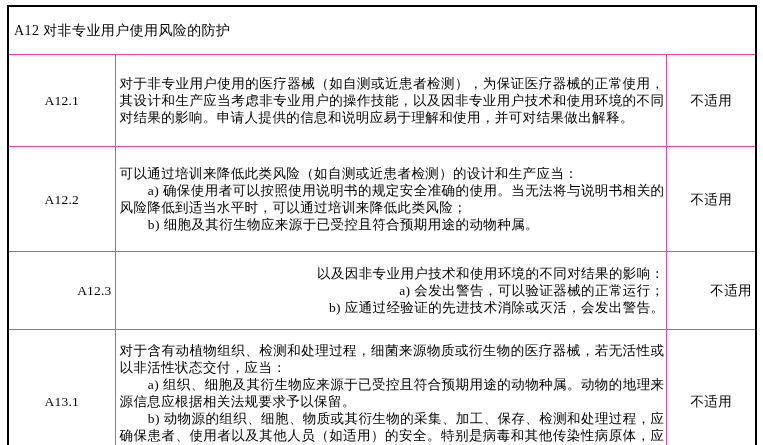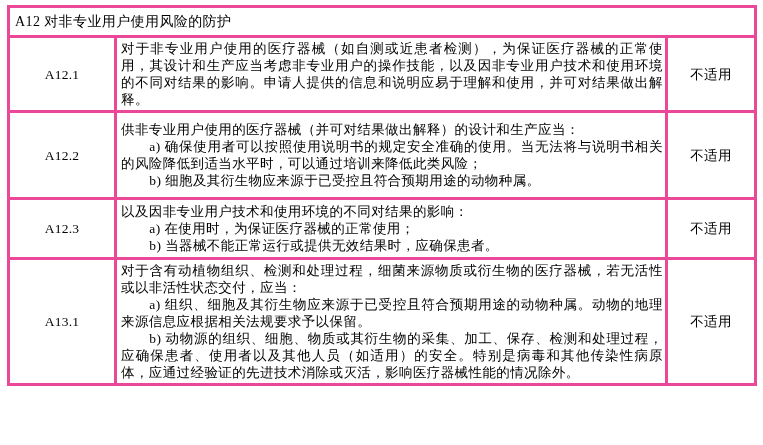--- a/index.html
+++ b/index.html
@@ -16,26 +16,26 @@
     border-collapse: collapse;
     table-layout: fixed;
     width: 750px;
     margin: 5px 0 0 7px;
     border: 2px solid #000000;
   }
   col.col-clause  { width: 107px; }
   col.col-req     { width: auto;  }
   col.col-verdict { width: 89px;  }
   td {
-    border: 3px solid #ec4899;
+    border: 1px solid #ec4899;
     font-size: 13.5px;
     line-height: 17px;
     letter-spacing: 0.4px;
     vertical-align: middle;
-    padding: 2px 3px;
+    padding: 12px 3px;
   }
   td.section-cell {
     text-align: left;
     padding-left: 5px;
     font-size: 14px;
   }
   td.clause-cell {
     text-align: center;
     letter-spacing: 0.2px;
   }
@@ -52,21 +52,21 @@
     margin: 0;
     text-indent: 0;
   }
   td.req-cell p.para.indent {
     text-indent: 2.1em;
   }
   
   tbody tr:nth-child(1) td { height: 23px; }
   tbody tr:nth-child(2) td { height: 67px; }
   tbody tr:nth-child(3) td { height: 80px; }
-  tbody tr:nth-child(4) td { height: 53px; }
+  tbody tr:nth-child(4) td { height: 53px; text-align: right; }
   tbody tr:nth-child(5) td { height: 23px; }
   tbody tr:nth-child(6) td { height: 156px; }
 </style>
 </head>
 <body>
 
 <table class="req-table">
   <colgroup>
     <col class="col-clause">
     <col class="col-req">
@@ -81,33 +81,33 @@
     <td class="clause-cell">A12.1</td>
     <td class="req-cell">
           <p class="para">对于非专业用户使用的医疗器械（如自测或近患者检测），为保证医疗器械的正常使用，其设计和生产应当考虑非专业用户的操作技能，以及因非专业用户技术和使用环境的不同对结果的影响。申请人提供的信息和说明应易于理解和使用，并可对结果做出解释。</p>
         </td>
     <td class="verdict-cell">不适用</td>
   </tr>
 
   <tr class="item-row">
     <td class="clause-cell">A12.2</td>
     <td class="req-cell">
-          <p class="para">供非专业用户使用的医疗器械（并可对结果做出解释）的设计和生产应当：</p>
+          <p class="para">可以通过培训来降低此类风险（如自测或近患者检测）的设计和生产应当：</p>
           <p class="para indent">a) 确保使用者可以按照使用说明书的规定安全准确的使用。当无法将与说明书相关的风险降低到适当水平时，可以通过培训来降低此类风险；</p>
           <p class="para indent">b) 细胞及其衍生物应来源于已受控且符合预期用途的动物种属。</p>
         </td>
     <td class="verdict-cell">不适用</td>
   </tr>
 
   <tr class="item-row">
     <td class="clause-cell">A12.3</td>
     <td class="req-cell">
           <p class="para">以及因非专业用户技术和使用环境的不同对结果的影响：</p>
-          <p class="para indent">a) 在使用时，为保证医疗器械的正常使用；</p>
-          <p class="para indent">b) 当器械不能正常运行或提供无效结果时，应确保患者。</p>
+          <p class="para indent">a) 会发出警告，可以验证器械的正常运行；</p>
+          <p class="para indent">b) 应通过经验证的先进技术消除或灭活，会发出警告。</p>
         </td>
     <td class="verdict-cell">不适用</td>
   </tr>
 
 
   <tr class="item-row">
     <td class="clause-cell">A13.1</td>
     <td class="req-cell">
           <p class="para">对于含有动植物组织、检测和处理过程，细菌来源物质或衍生物的医疗器械，若无活性或以非活性状态交付，应当：</p>
           <p class="para indent">a) 组织、细胞及其衍生物应来源于已受控且符合预期用途的动物种属。动物的地理来源信息应根据相关法规要求予以保留。</p>

